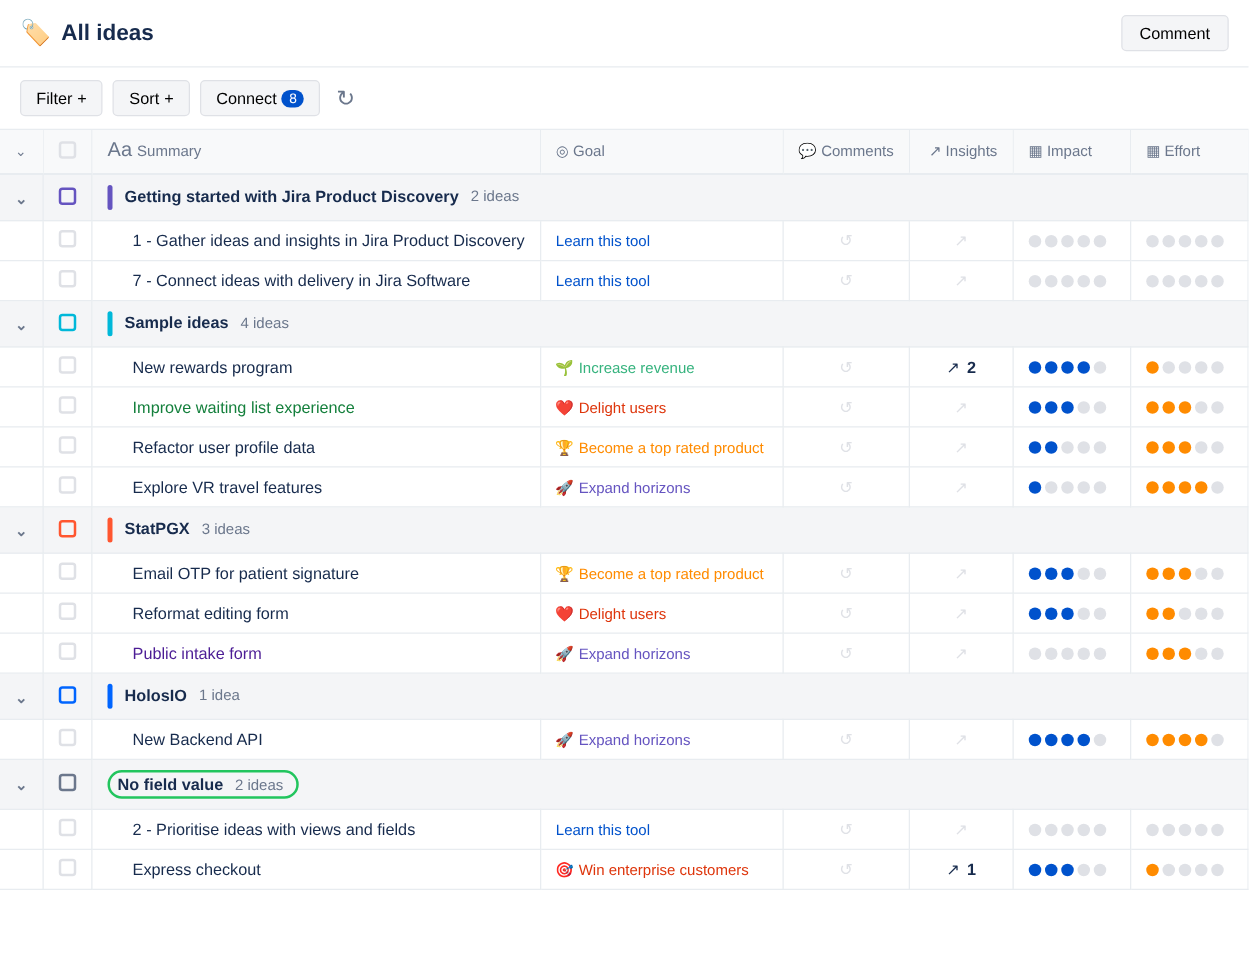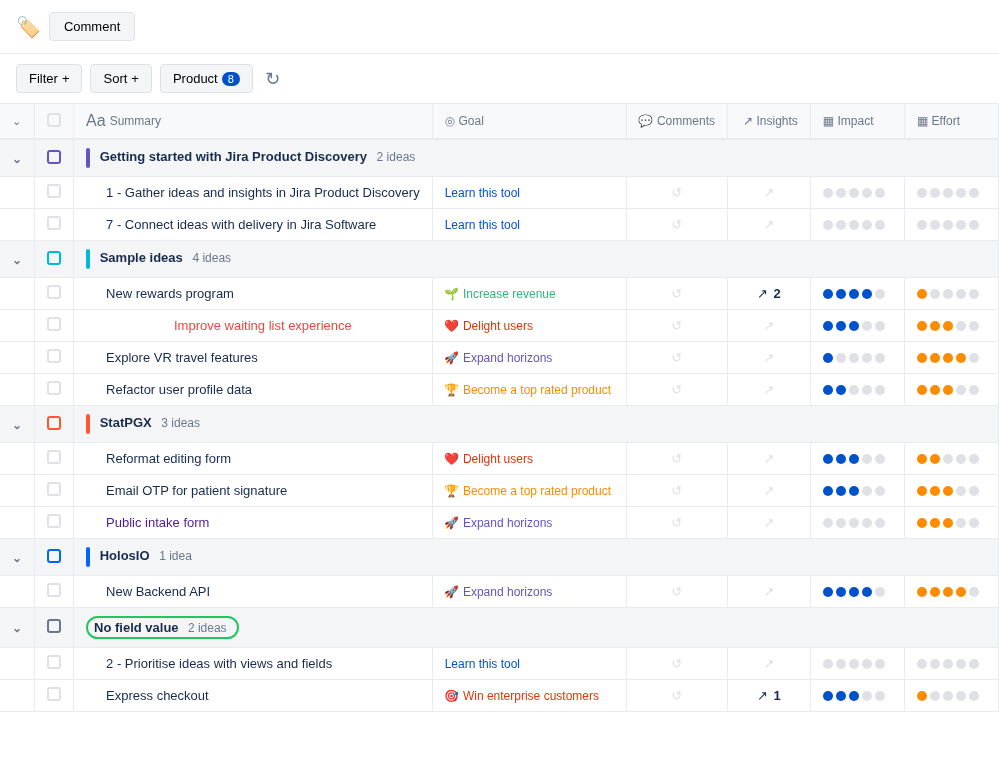--- a/index.html
+++ b/index.html
@@ -59,34 +59,35 @@
       border-radius: 30px;
       padding: 2px 10px 2px 6px;
       position: relative;
     }
   </style>
 </head>
 <body>
 
 <div class="header">
   <span class="header-icon">🏷️</span>
+  <span class="header-title">All ideas</span>
   <button class="comment-btn">Comment</button>
 </div>
 
 <div class="toolbar">
   <button class="btn-toolbar">
     <span>Filter</span>
     <span>+</span>
   </button>
   <button class="btn-toolbar">
     <span>Sort</span>
     <span>+</span>
   </button>
   <button class="btn-fields">
-    <span>Product</span>
+    <span>Connect</span>
     <span class="badge">8</span>
   </button>
   <span class="refresh-icon" style="font-size:18px; color:#6b778c;">↻</span>
 </div>
 
 <div class="table-container">
   <table>
     <thead>
       <tr class="header-row">
         <th class="col-check" style="width:24px;">
@@ -243,21 +244,21 @@
               <div class="dot dot-gray"></div>
               <div class="dot dot-gray"></div>
             </div>
       </td>
     </tr>
         <tr class="data-row">
       <td></td>
       <td class="col-check">
         <span class="checkbox"></span>
       </td>
-      <td class="col-summary summary-indent" style="cursor:pointer; color:#ef4444;text-align:center;">
+      <td class="col-summary summary-indent" style="cursor:pointer; color:#15803d;">
         Improve waiting list experience
       </td>
       <td class="col-goal">
         <a class="goal-link" href="#" style="color:#de350b;">❤️ Delight users</a>
       </td>
       <td class="col-comments" style="text-align:center;">
         <span style="color:#dfe1e6; font-size:13px;">↺</span>
       </td>
       <td class="col-insights" style="text-align:center;">
         <span style="color:#dfe1e6; font-size:13px;">↗</span>
@@ -280,20 +281,56 @@
               <div class="dot dot-gray"></div>
             </div>
       </td>
     </tr>
         <tr class="data-row">
       <td></td>
       <td class="col-check">
         <span class="checkbox"></span>
       </td>
       <td class="col-summary summary-indent" style="cursor:pointer; color:#172b4d;">
+        Refactor user profile data
+      </td>
+      <td class="col-goal">
+        <a class="goal-link" href="#" style="color:#ff8b00;">🏆 Become a top rated product</a>
+      </td>
+      <td class="col-comments" style="text-align:center;">
+        <span style="color:#dfe1e6; font-size:13px;">↺</span>
+      </td>
+      <td class="col-insights" style="text-align:center;">
+        <span style="color:#dfe1e6; font-size:13px;">↗</span>
+      </td>
+      <td class="col-impact">
+        <div class="dots">
+              <div class="dot dot-blue"></div>
+              <div class="dot dot-blue"></div>
+              <div class="dot dot-gray"></div>
+              <div class="dot dot-gray"></div>
+              <div class="dot dot-gray"></div>
+            </div>
+      </td>
+      <td class="col-effort">
+        <div class="dots">
+              <div class="dot dot-orange"></div>
+              <div class="dot dot-orange"></div>
+              <div class="dot dot-orange"></div>
+              <div class="dot dot-gray"></div>
+              <div class="dot dot-gray"></div>
+            </div>
+      </td>
+    </tr>
+        <tr class="data-row">
+      <td></td>
+      <td class="col-check">
+        <span class="checkbox"></span>
+      </td>
+      <td class="col-summary summary-indent" style="cursor:pointer; color:#172b4d;">
         Explore VR travel features
       </td>
       <td class="col-goal">
         <a class="goal-link" href="#" style="color:#6554c0;">🚀 Expand horizons</a>
       </td>
       <td class="col-comments" style="text-align:center;">
         <span style="color:#dfe1e6; font-size:13px;">↺</span>
       </td>
       <td class="col-insights" style="text-align:center;">
         <span style="color:#dfe1e6; font-size:13px;">↗</span>
@@ -306,56 +343,20 @@
               <div class="dot dot-gray"></div>
               <div class="dot dot-gray"></div>
             </div>
       </td>
       <td class="col-effort">
         <div class="dots">
               <div class="dot dot-orange"></div>
               <div class="dot dot-orange"></div>
               <div class="dot dot-orange"></div>
               <div class="dot dot-orange"></div>
-              <div class="dot dot-gray"></div>
-            </div>
-      </td>
-    </tr>
-        <tr class="data-row">
-      <td></td>
-      <td class="col-check">
-        <span class="checkbox"></span>
-      </td>
-      <td class="col-summary summary-indent" style="cursor:pointer; color:#172b4d;">
-        Refactor user profile data
-      </td>
-      <td class="col-goal">
-        <a class="goal-link" href="#" style="color:#ff8b00;">🏆 Become a top rated product</a>
-      </td>
-      <td class="col-comments" style="text-align:center;">
-        <span style="color:#dfe1e6; font-size:13px;">↺</span>
-      </td>
-      <td class="col-insights" style="text-align:center;">
-        <span style="color:#dfe1e6; font-size:13px;">↗</span>
-      </td>
-      <td class="col-impact">
-        <div class="dots">
-              <div class="dot dot-blue"></div>
-              <div class="dot dot-blue"></div>
-              <div class="dot dot-gray"></div>
-              <div class="dot dot-gray"></div>
-              <div class="dot dot-gray"></div>
-            </div>
-      </td>
-      <td class="col-effort">
-        <div class="dots">
-              <div class="dot dot-orange"></div>
-              <div class="dot dot-orange"></div>
-              <div class="dot dot-orange"></div>
-              <div class="dot dot-gray"></div>
               <div class="dot dot-gray"></div>
             </div>
       </td>
     </tr>
         <tr class="group-row">
     <td style="text-align:center; cursor:pointer;">
       <span style="color:#6b778c; font-size:12px;">⌄</span>
     </td>
     <td>
       <span class="checkbox" style="border-color:#ff5630;"></span>
@@ -365,20 +366,56 @@
            <span class="group-label">StatPGX</span>
            <span class="group-count">3 ideas</span>
     </td>
   </tr>
         <tr class="data-row">
       <td></td>
       <td class="col-check">
         <span class="checkbox"></span>
       </td>
       <td class="col-summary summary-indent" style="cursor:pointer; color:#172b4d;">
+        Email OTP for patient signature
+      </td>
+      <td class="col-goal">
+        <a class="goal-link" href="#" style="color:#ff8b00;">🏆 Become a top rated product</a>
+      </td>
+      <td class="col-comments" style="text-align:center;">
+        <span style="color:#dfe1e6; font-size:13px;">↺</span>
+      </td>
+      <td class="col-insights" style="text-align:center;">
+        <span style="color:#dfe1e6; font-size:13px;">↗</span>
+      </td>
+      <td class="col-impact">
+        <div class="dots">
+              <div class="dot dot-blue"></div>
+              <div class="dot dot-blue"></div>
+              <div class="dot dot-blue"></div>
+              <div class="dot dot-gray"></div>
+              <div class="dot dot-gray"></div>
+            </div>
+      </td>
+      <td class="col-effort">
+        <div class="dots">
+              <div class="dot dot-orange"></div>
+              <div class="dot dot-orange"></div>
+              <div class="dot dot-orange"></div>
+              <div class="dot dot-gray"></div>
+              <div class="dot dot-gray"></div>
+            </div>
+      </td>
+    </tr>
+        <tr class="data-row">
+      <td></td>
+      <td class="col-check">
+        <span class="checkbox"></span>
+      </td>
+      <td class="col-summary summary-indent" style="cursor:pointer; color:#172b4d;">
         Reformat editing form
       </td>
       <td class="col-goal">
         <a class="goal-link" href="#" style="color:#de350b;">❤️ Delight users</a>
       </td>
       <td class="col-comments" style="text-align:center;">
         <span style="color:#dfe1e6; font-size:13px;">↺</span>
       </td>
       <td class="col-insights" style="text-align:center;">
         <span style="color:#dfe1e6; font-size:13px;">↗</span>
@@ -390,56 +427,20 @@
               <div class="dot dot-blue"></div>
               <div class="dot dot-gray"></div>
               <div class="dot dot-gray"></div>
             </div>
       </td>
       <td class="col-effort">
         <div class="dots">
               <div class="dot dot-orange"></div>
               <div class="dot dot-orange"></div>
               <div class="dot dot-gray"></div>
-              <div class="dot dot-gray"></div>
-              <div class="dot dot-gray"></div>
-            </div>
-      </td>
-    </tr>
-        <tr class="data-row">
-      <td></td>
-      <td class="col-check">
-        <span class="checkbox"></span>
-      </td>
-      <td class="col-summary summary-indent" style="cursor:pointer; color:#172b4d;">
-        Email OTP for patient signature
-      </td>
-      <td class="col-goal">
-        <a class="goal-link" href="#" style="color:#ff8b00;">🏆 Become a top rated product</a>
-      </td>
-      <td class="col-comments" style="text-align:center;">
-        <span style="color:#dfe1e6; font-size:13px;">↺</span>
-      </td>
-      <td class="col-insights" style="text-align:center;">
-        <span style="color:#dfe1e6; font-size:13px;">↗</span>
-      </td>
-      <td class="col-impact">
-        <div class="dots">
-              <div class="dot dot-blue"></div>
-              <div class="dot dot-blue"></div>
-              <div class="dot dot-blue"></div>
-              <div class="dot dot-gray"></div>
-              <div class="dot dot-gray"></div>
-            </div>
-      </td>
-      <td class="col-effort">
-        <div class="dots">
-              <div class="dot dot-orange"></div>
-              <div class="dot dot-orange"></div>
-              <div class="dot dot-orange"></div>
               <div class="dot dot-gray"></div>
               <div class="dot dot-gray"></div>
             </div>
       </td>
     </tr>
         <tr class="data-row">
       <td></td>
       <td class="col-check">
         <span class="checkbox"></span>
       </td>

